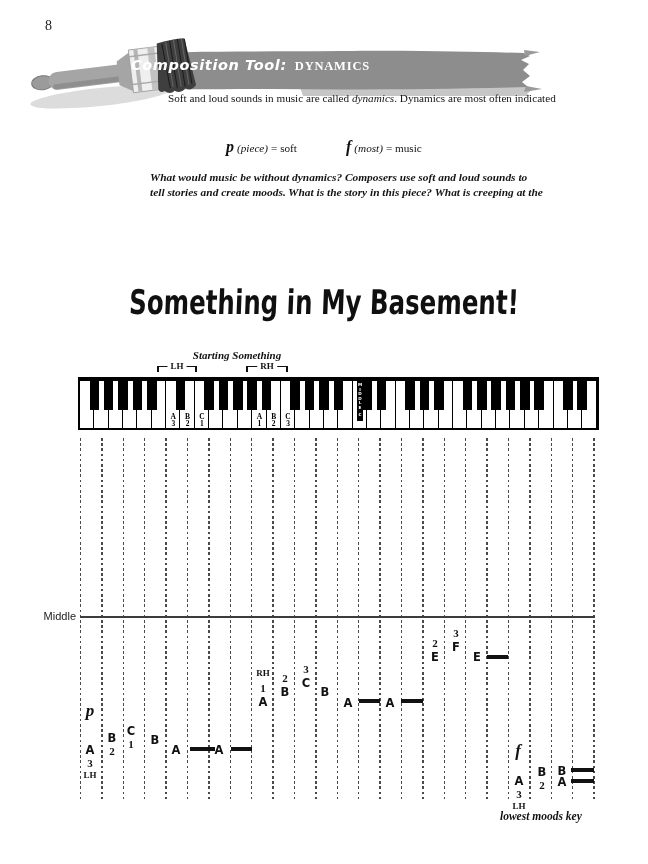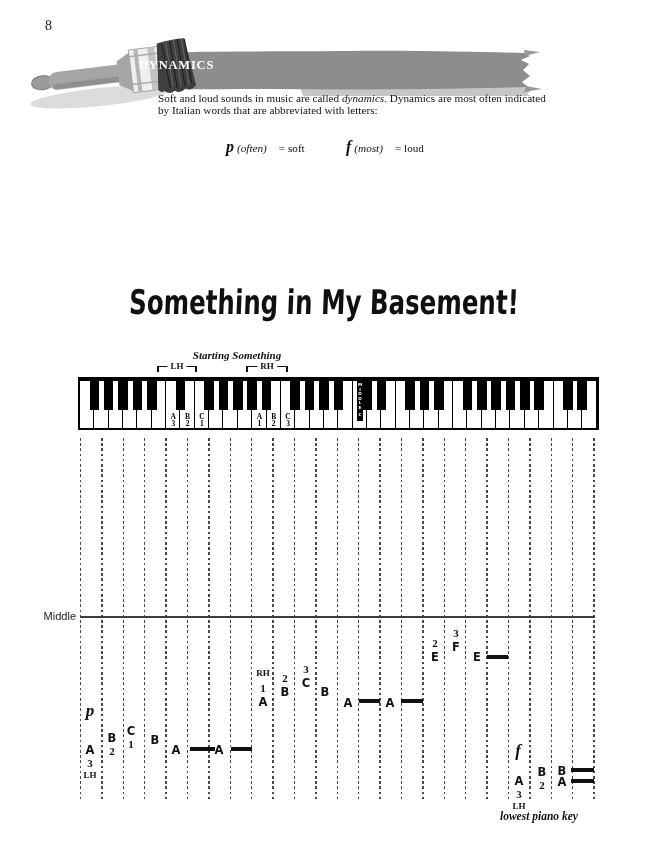--- a/index.html
+++ b/index.html
@@ -6,29 +6,29 @@
   .page{position:relative;width:648px;height:864px;margin:0 auto;background:#ffffff;overflow:hidden;
         font-family:"Liberation Serif",serif;color:#111;}
 
   .page-number{position:absolute;left:45px;top:18px;font:14px/15px "Liberation Serif",serif;color:#222;}
 
   .banner-art{position:absolute;left:0;top:30px;width:648px;height:110px;}
   .banner-text{position:absolute;left:131px;top:56px;display:flex;align-items:baseline;z-index:5;}
   .banner-script{color:#fff;font:italic bold 14.5px/18px "DejaVu Sans",sans-serif;letter-spacing:.6px;}
   .banner-topic{color:#fff;font:bold 12.5px/18px "Liberation Serif",serif;letter-spacing:.8px;margin-left:8px;}
 
-  .intro{position:absolute;left:158px;top:92px;width:470px;margin:0;
+  .intro{position:absolute;left:168px;top:92px;width:470px;margin:0;
          font:11.2px/12.4px "Liberation Serif",serif;color:#141414;}
   .intro em{font-style:italic;}
 
   .def{position:absolute;top:139px;display:flex;align-items:baseline;}
   .def1{left:226px;} .def2{left:346px;}
   .dyn-sym{font:italic bold 16px/16px "Liberation Serif",serif;}
   .def-term{font:italic 11.2px/13px "Liberation Serif",serif;margin-left:3px;}
-  .def-eq{font:11.2px/13px "Liberation Serif",serif;margin-left:12px;}
+  .def-eq{font:11.2px/13px "Liberation Serif",serif;margin-left:3px;}
 
   .questions{position:absolute;left:150px;top:170px;width:480px;margin:0;
              font:italic bold 11.4px/14.5px "Liberation Serif",serif;color:#141414;}
 
   .title{position:absolute;left:0;top:283px;width:648px;margin:0;text-align:center;
          font:bold 34px/38px "DejaVu Sans",sans-serif;color:#101010;
          transform:scaleX(.72) skewX(-3deg);transform-origin:50% 50%;letter-spacing:0;}
 
   .kb-caption{position:absolute;left:147px;top:349px;width:180px;text-align:center;
               font:italic bold 11px/12px "Liberation Serif",serif;}
@@ -107,37 +107,38 @@
       </g>
       <g stroke="#6f6f6f" stroke-width="0.8">
         <line x1="169" y1="17" x2="171" y2="62"></line>
           <line x1="177" y1="15" x2="179" y2="63"></line>
           <line x1="185" y1="15" x2="187" y2="62"></line>
       </g>
     </g>
   </svg>
 
   <div class="banner-text">
+    <span class="banner-script">Composition Tool:</span>
     <span class="banner-topic">DYNAMICS</span>
   </div>
 
-  <p class="intro"><span>Soft and loud sounds in music are called </span><em>dynamics</em><span>. Dynamics are most often indicated</span><br><span>by Italian words that are abbreviated with letters:</span></p>
+  <p class="intro"><span>Soft and loud sounds in music are called </span><em>dynamics</em><span>. Dynamics are most often indicated</span><br></p>
 
   <div class="def def1">
     <span class="dyn-sym">p</span>
-    <span class="def-term">(often)</span>
+    <span class="def-term">(piece)</span>
     <span class="def-eq">= soft</span>
   </div>
   <div class="def def2">
     <span class="dyn-sym">f</span>
     <span class="def-term">(most)</span>
-    <span class="def-eq">= loud</span>
-  </div>
-
-  <p class="questions"><br><br></p>
+    <span class="def-eq">= music</span>
+  </div>
+
+  <p class="questions"><span>What would music be without dynamics?  Composers use soft and loud sounds to</span><br><span>tell stories and create moods. What is the story in this piece?  What is creeping at the</span><br></p>
 
   <h1 class="title">Something in My Basement!</h1>
 
   <div class="kb-caption">Starting Something</div>
   <div class="bracket lh-bracket">
     <span class="bracket-label">LH</span>
   </div>
   <div class="bracket rh-bracket">
     <span class="bracket-label">RH</span>
   </div>
@@ -239,21 +240,21 @@
       </div>
       <div class="key-label" style="left: 200.9px; width: 14.35px;">
         <div class="kl-letter">C</div>
         <div class="kl-finger">3</div>
       </div>
     </div>
 
   <div class="score">
     <div class="middle-label">Middle</div>
     <div class="middle-line" style="left: 79.8px; width: 515px; top: 616px;"></div>
-    <div class="footnote">lowest piano key</div>
+    <div class="footnote">lowest moods key</div>
   <div class="vline" style="left: 79.8px; top: 438px; height: 362px;"></div>
       <div class="vline" style="left: 101.2px; top: 438px; height: 362px;"></div>
       <div class="vline" style="left: 122.6px; top: 438px; height: 362px;"></div>
       <div class="vline" style="left: 144px; top: 438px; height: 362px;"></div>
       <div class="vline" style="left: 165.4px; top: 438px; height: 362px;"></div>
       <div class="vline" style="left: 186.8px; top: 438px; height: 362px;"></div>
       <div class="vline" style="left: 208.2px; top: 438px; height: 362px;"></div>
       <div class="vline" style="left: 229.6px; top: 438px; height: 362px;"></div>
       <div class="vline" style="left: 251px; top: 438px; height: 362px;"></div>
       <div class="vline" style="left: 272.4px; top: 438px; height: 362px;"></div>

